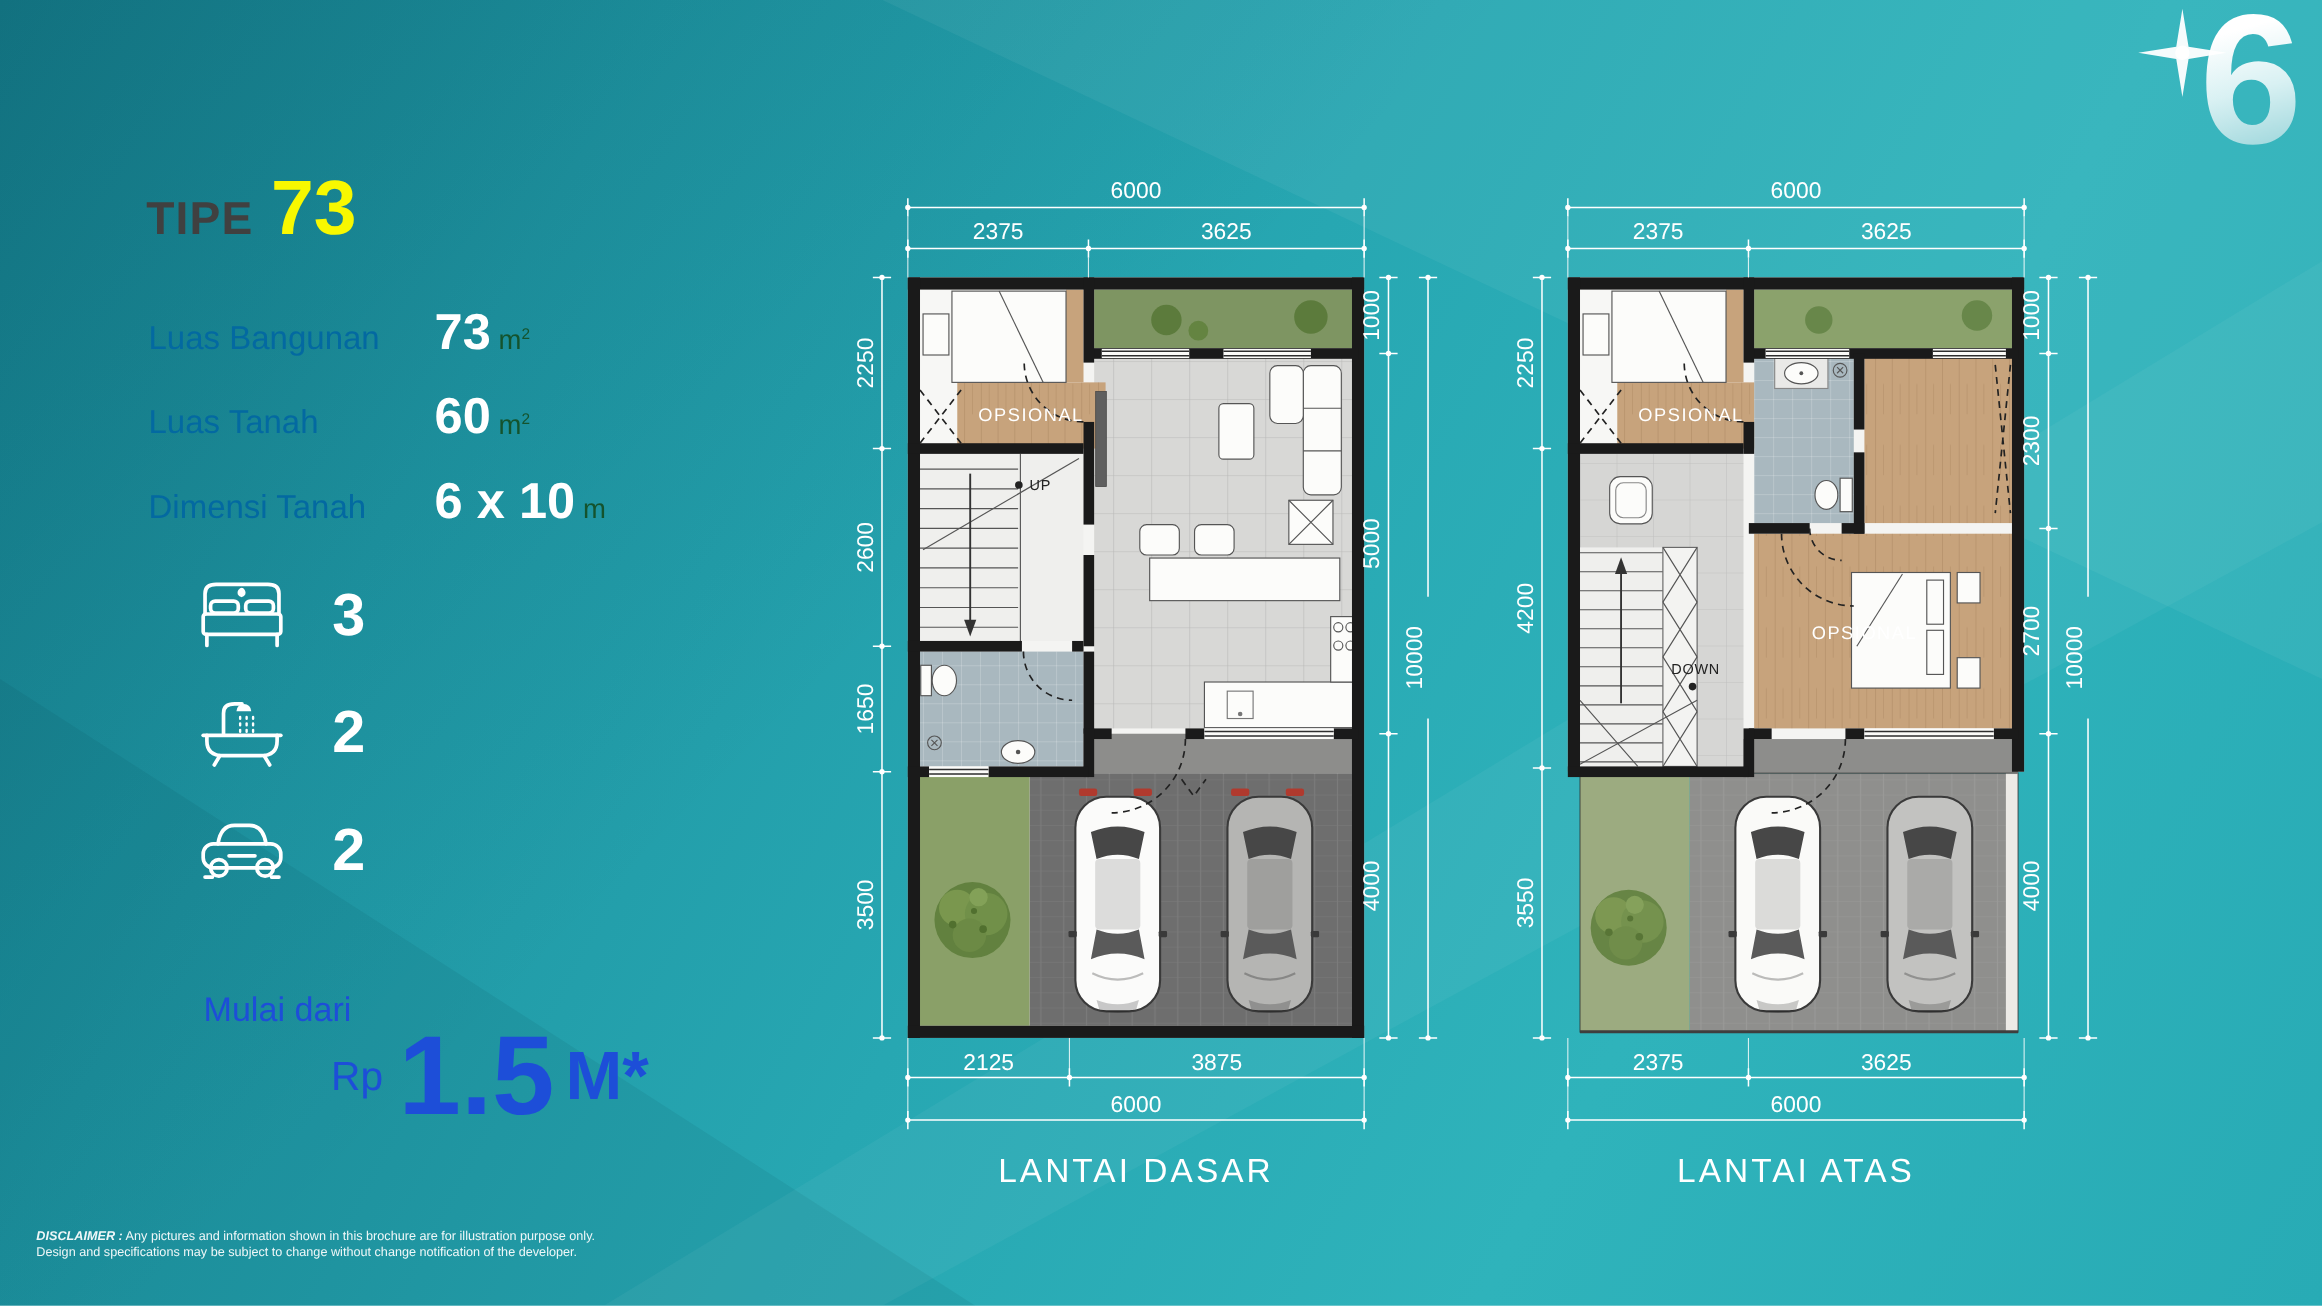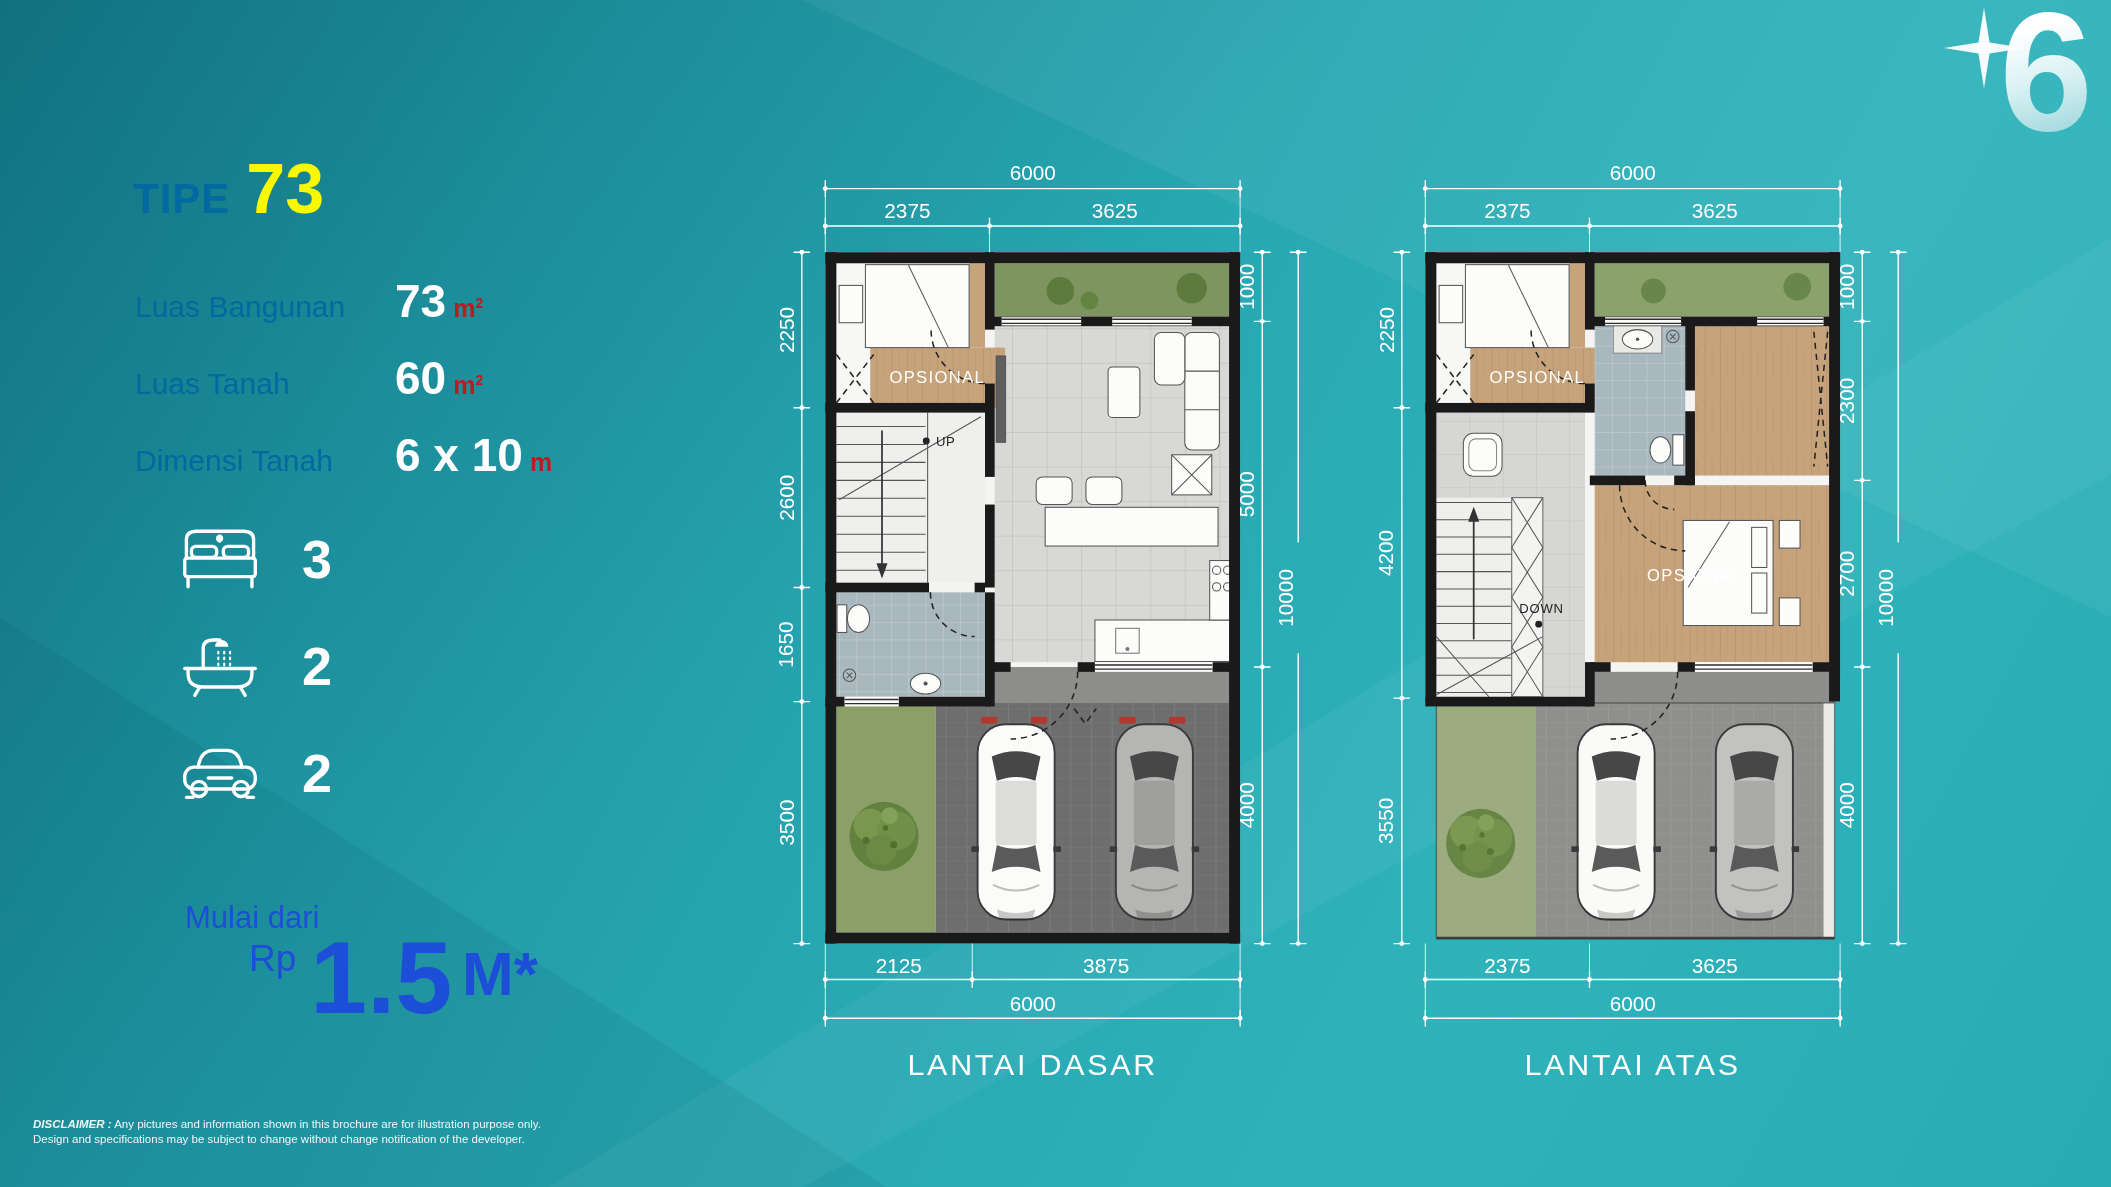--- a/index.html
+++ b/index.html
@@ -11,39 +11,39 @@
   .facet{position:absolute;inset:0;pointer-events:none;}
   .facet1{background:linear-gradient(135deg,rgba(0,40,55,.16),rgba(0,40,55,0) 42%);}
   .facet2{background:rgba(255,255,255,.05);clip-path:polygon(38% 0,100% 0,100% 52%);}
   .facet3{background:rgba(0,50,60,.08);clip-path:polygon(0 100%,42% 100%,0 52%);}
   .facet4{background:rgba(255,255,255,.045);clip-path:polygon(26% 100%,100% 20%,100% 40%,38% 100%);}
 
   .abs{position:absolute;}
 
   
   .tipe-line{left:133px;top:160px;display:flex;align-items:baseline;gap:16px;}
-  .tipe-prefix{font-size:42px;font-weight:600;letter-spacing:1px;color:#0369a1;}
+  .tipe-prefix{font-size:42px;font-weight:600;letter-spacing:1px;color:#404040;}
   .tipe-num{font-size:70px;font-weight:700;color:#f8f800;line-height:.85;}
 
   .specs{left:135px;top:274px;}
   .spec-row{display:flex;align-items:baseline;margin-bottom:23px;}
   .spec-label{font-size:30px;width:252px;color:#0369a1;}
   .spec-value{font-size:46px;font-weight:700;color:#fff;margin-left:8px;}
-  .spec-unit{font-size:25px;color:#b91c1c;margin-left:7px;font-weight:bold;}
+  .spec-unit{font-size:25px;color:#14532d;margin-left:7px;}
   .spec-unit sup{font-size:14px;}
 
   .features{left:178px;top:522px;}
   .feature-row{display:flex;align-items:center;margin-bottom:33px;height:74px;}
   .feature-icon{width:84px;height:72px;}
   .feature-icon svg{width:100%;height:100%;}
   .feature-count{font-size:54px;font-weight:700;color:#fff;margin-left:40px;}
 
   .price{left:185px;top:900px;color:#1d4ed8;}
   .price-prefix{font-size:31px;}
-  .price-row{display:flex;align-items:flex-start;margin-left:64px;margin-top:2px;}
+  .price-row{display:flex;align-items:center;margin-left:116px;margin-top:2px;}
   .price-currency{font-size:37px;}
   .price-amount{font-size:102px;font-weight:700;line-height:.8;margin-left:14px;}
   .price-suffix{font-size:62px;font-weight:700;margin-left:10px;}
 
   .disclaimer{left:33px;top:1117px;font-size:11.5px;line-height:1.32;color:rgba(255,255,255,.93);}
   .disclaimer b{font-weight:700;font-style:italic;}
 
   .logo{right:18px;top:-12px;font-size:168px;font-weight:700;
     background:linear-gradient(165deg,#ffffff 25%,#d9f1f3 55%,#8fd0d6 95%);
     -webkit-background-clip:text;background-clip:text;color:transparent;line-height:1;}

